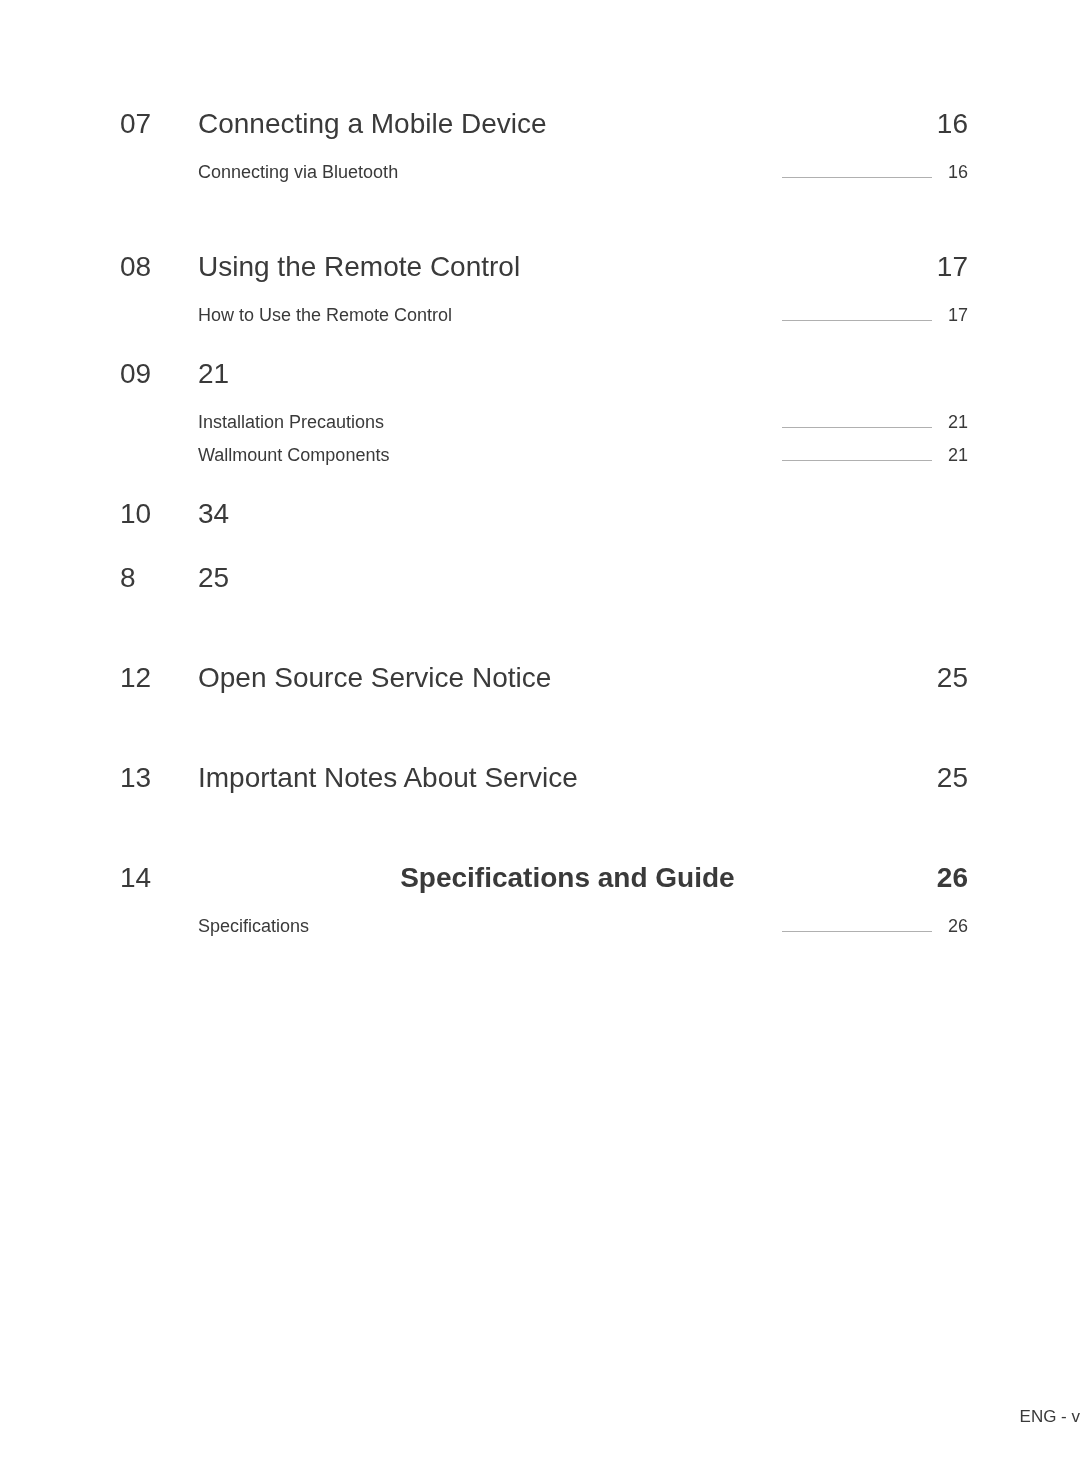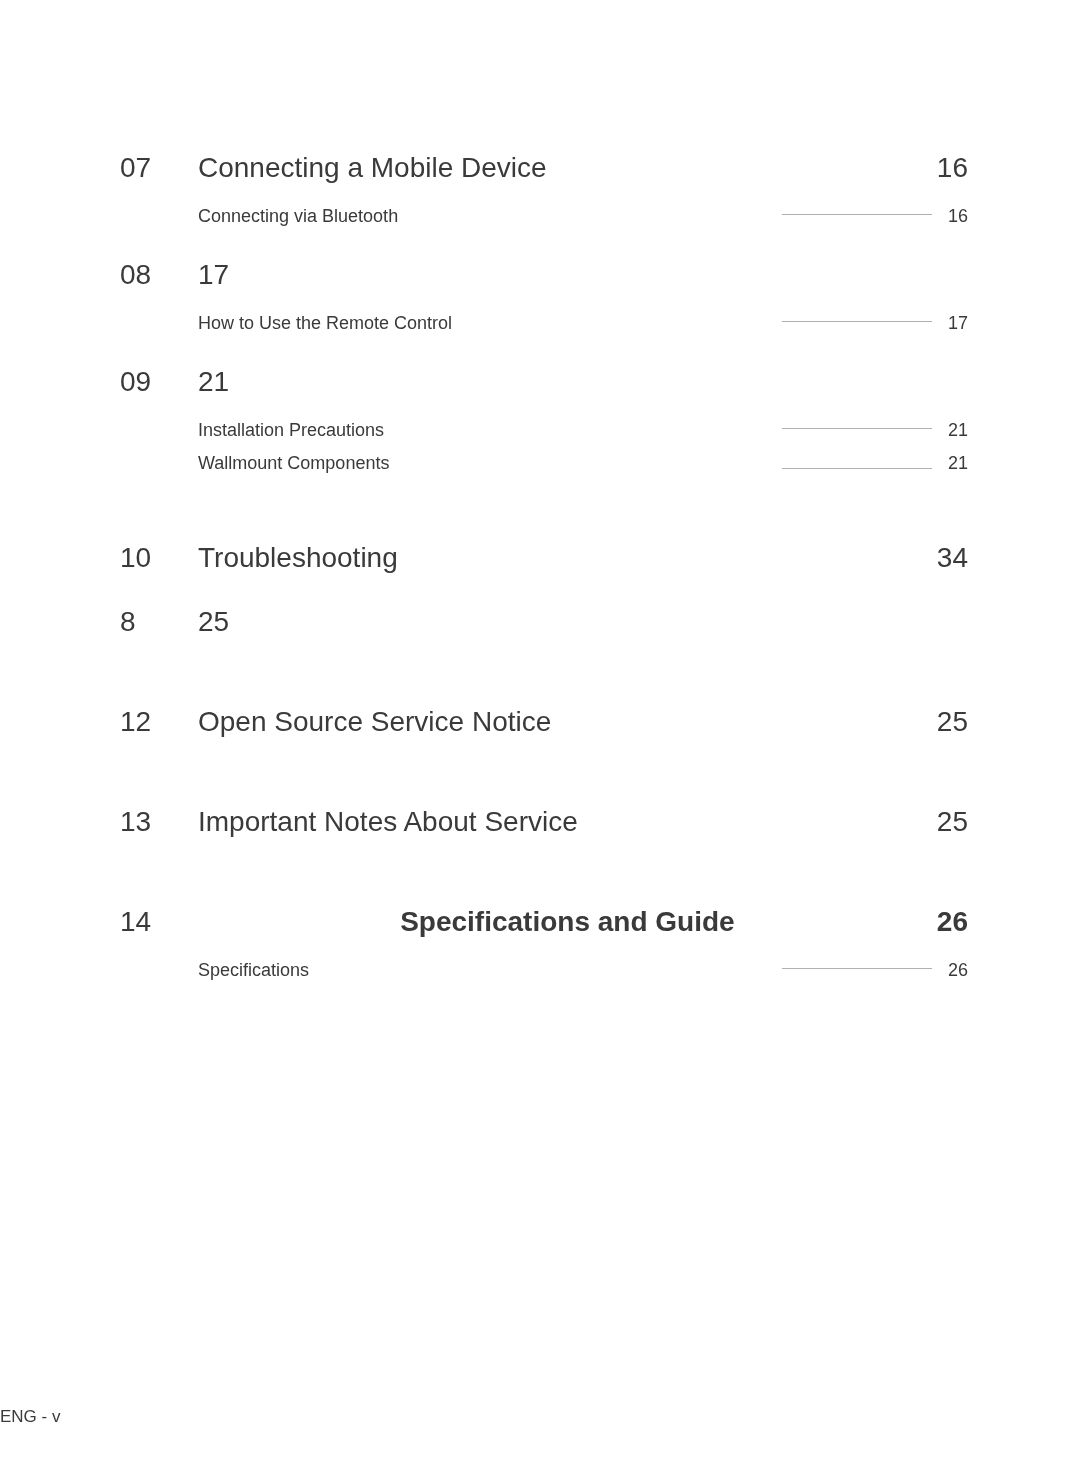--- a/index.html
+++ b/index.html
@@ -9,21 +9,21 @@
     }
     body {
       width: 1080px;
       height: 1479px;
       background: #ffffff;
       font-family: Arial, Helvetica, sans-serif;
       color: #3a3a3a;
       position: relative;
     }
     .page-container {
-      padding: 116px 112px 0 120px;
+      padding: 72px 112px 0 120px;
     }
     .toc-section {
       margin-bottom: 32px;
     }
     .section-row {
       display: flex;
       align-items: baseline;
       margin-bottom: 22px;
     }
     .section-number {
@@ -78,28 +78,27 @@
       font-weight: 400;
       color: #3a3a3a;
       text-align: right;
       min-width: 26px;
     }
     .sub-spacer {
       flex-grow: 1;
     }
     .toc-spacing-top {
       margin-top: 8px;
-      align-items: center;
     }
     .footer {
       position: absolute;
       bottom: 52px;
       left: 0;
       width: 100%;
-      text-align: left;
+      text-align: right;
       font-size: 17px;
       color: #3a3a3a;
       margin-top: 28px;
     }
   </style>
 </head>
 <body>
 
 <div class="page-container">
   <div id="toc-root">
@@ -112,20 +111,21 @@
         <div class="sub-row toc-spacing-top">
           <div class="sub-title">Connecting via Bluetooth</div>
           <div class="sub-spacer"></div>
           <div class="leader"></div>
           <div class="sub-page">16</div>
         </div>
       </div>
       <div class="toc-section">
         <div class="section-row">
           <div class="section-number">08</div>
+          <div class="section-title">Using the Remote Control</div>
           <div class="section-page">17</div>
         </div>
         <div class="sub-row toc-spacing-top">
           <div class="sub-title">How to Use the Remote Control</div>
           <div class="sub-spacer"></div>
           <div class="leader"></div>
           <div class="sub-page">17</div>
         </div>
       </div>
       <div class="toc-section">
@@ -142,21 +142,20 @@
         <div class="sub-row">
           <div class="sub-title">Wallmount Components</div>
           <div class="sub-spacer"></div>
           <div class="leader"></div>
           <div class="sub-page">21</div>
         </div>
       </div>
       <div class="toc-section">
         <div class="section-row">
           <div class="section-number">10</div>
-          <div class="section-title">Troubleshooting</div>
           <div class="section-page">34</div>
         </div>
       </div>
       <div class="toc-section">
         <div class="section-row">
           <div class="section-number">8</div>
           <div class="section-page">25</div>
         </div>
       </div>
       <div class="toc-section">

